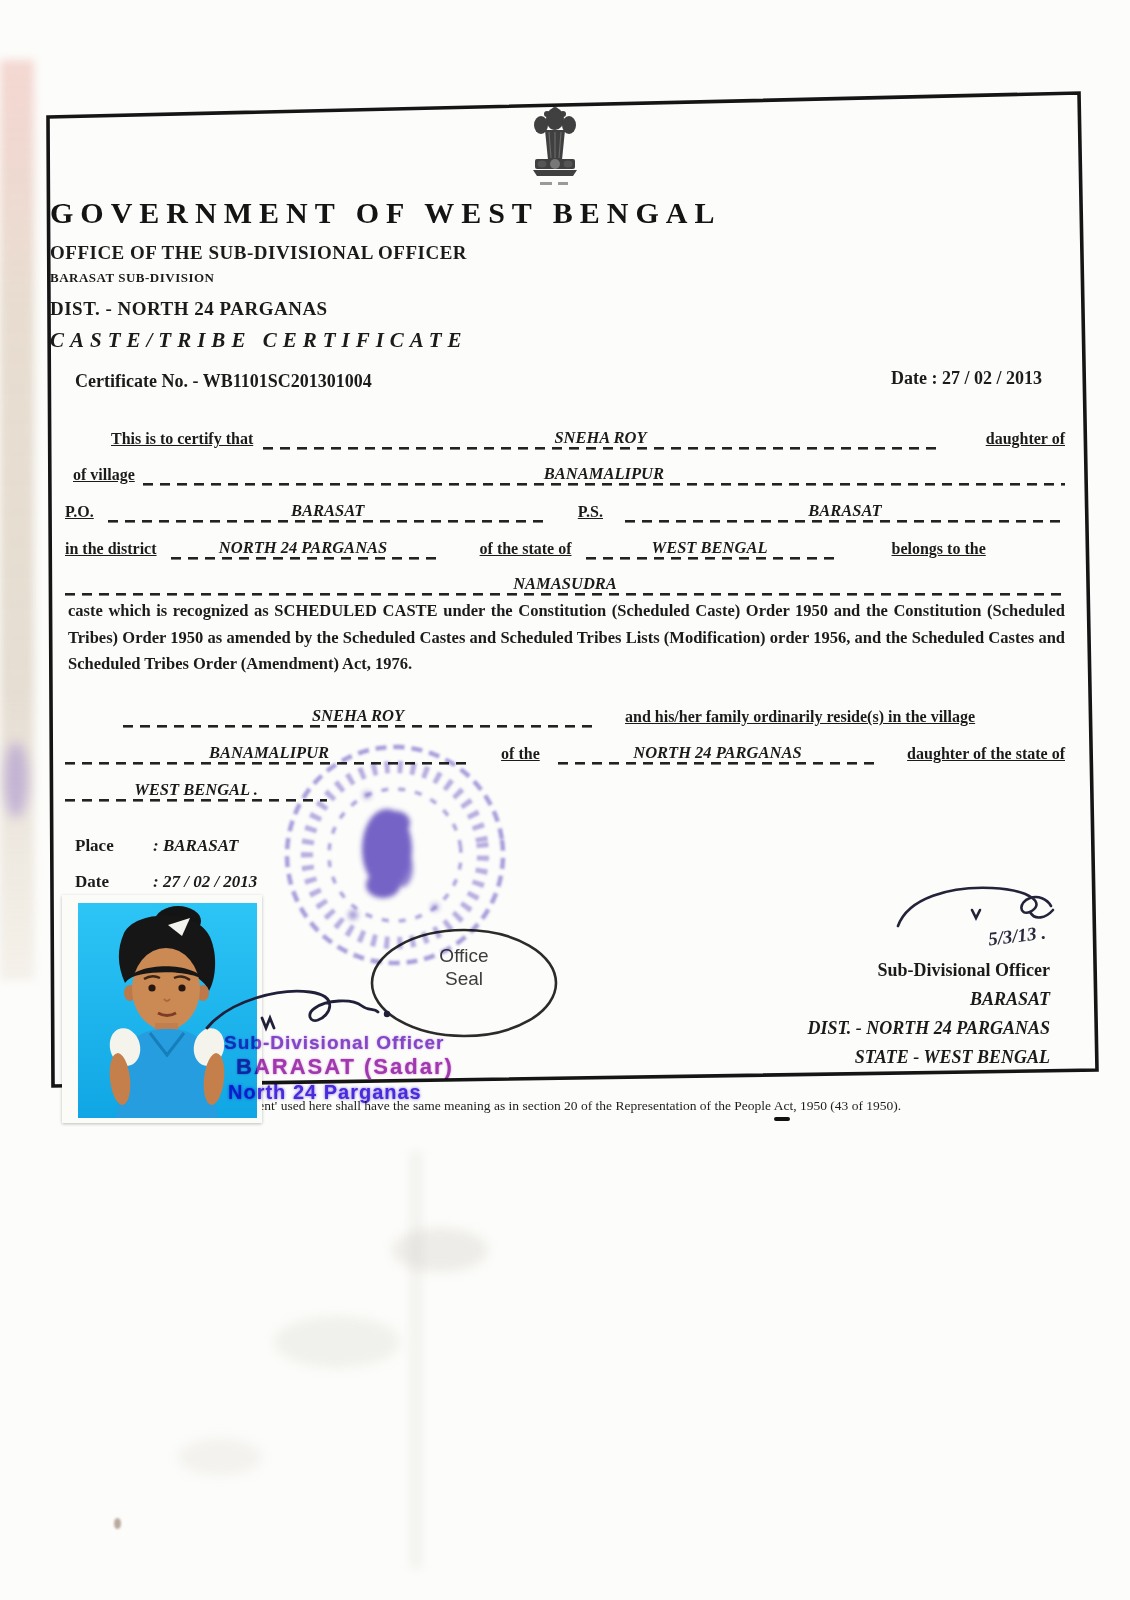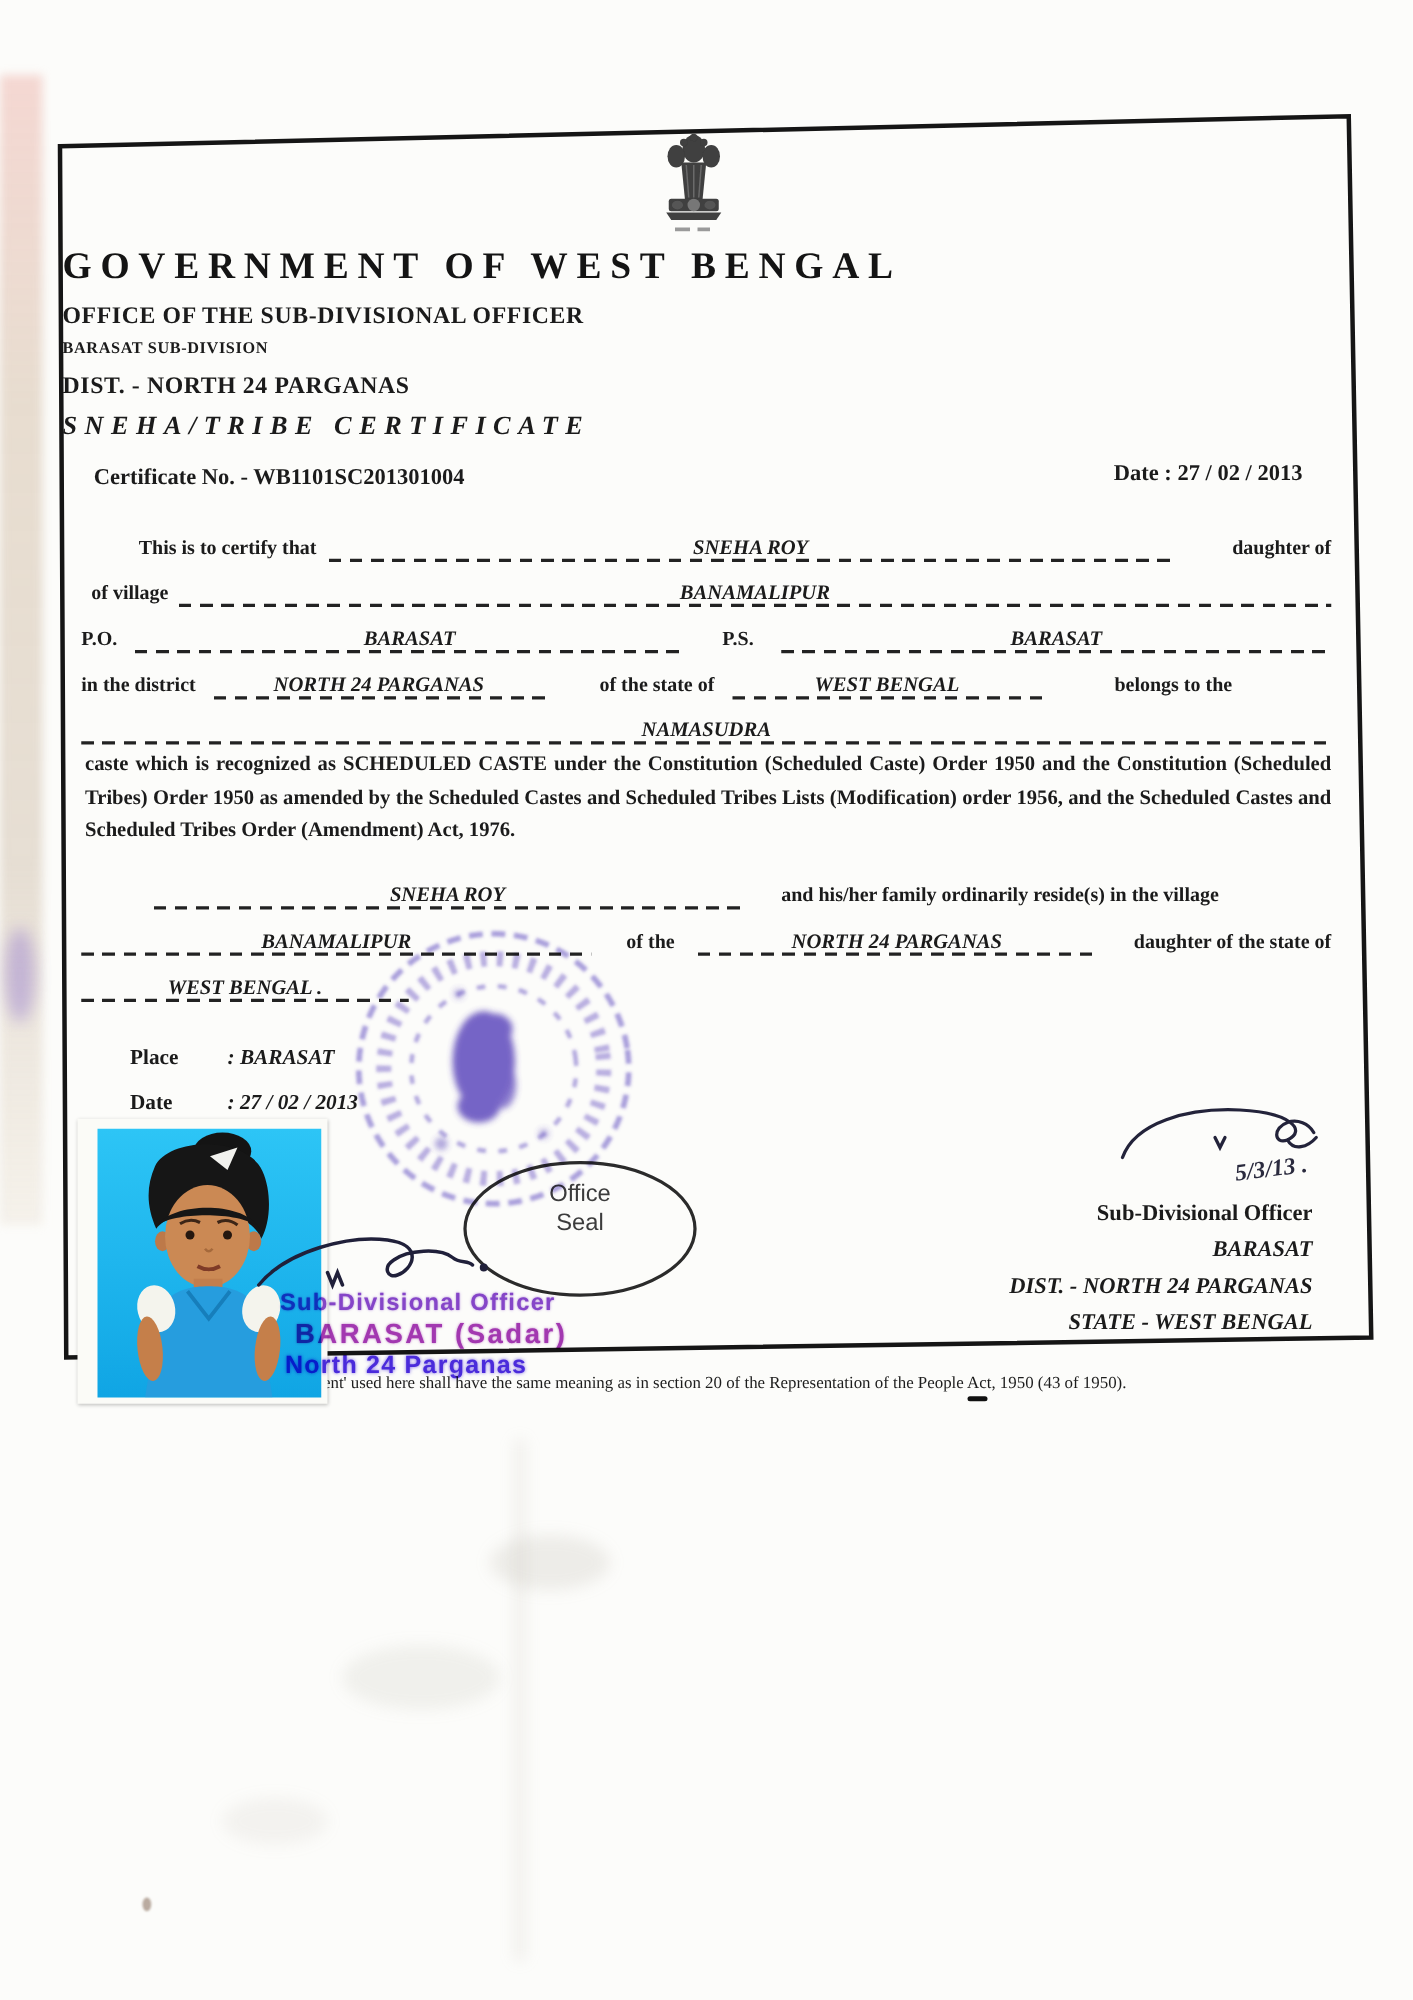--- a/index.html
+++ b/index.html
@@ -17,28 +17,28 @@
   .gov-title{top:196px;font-weight:bold;font-size:30px;letter-spacing:7px;color:#141414;}
   .office-line{top:242px;font-weight:bold;font-size:19px;letter-spacing:.5px;}
   .subdiv-line{top:270px;font-weight:bold;font-size:13px;letter-spacing:.5px;}
   .dist-line{top:298px;font-weight:bold;font-size:19px;letter-spacing:.5px;}
   .cert-title{top:328px;font-weight:bold;font-style:italic;font-size:21px;letter-spacing:6px;}
   .certno{left:75px;top:371px;font-weight:bold;font-size:18px;}
   .certdate{right:88px;top:368px;font-weight:bold;font-size:18px;}
   
   .frow{position:absolute;left:65px;width:1000px;display:flex;align-items:flex-end;
         font-weight:bold;font-size:16px;white-space:nowrap;}
-  .flabel{padding-bottom:2px;}
+  .flabel{padding-bottom:2px;text-decoration:underline;}
   .fline{display:flex;justify-content:center;align-items:flex-end;height:26px;
      background-image:repeating-linear-gradient(90deg,#222 0 10px,transparent 10px 17px);
      background-size:100% 2.6px;background-position:0 100%;background-repeat:no-repeat;}
   .fval{font-style:italic;font-size:16.5px;padding-bottom:2px;}
   .clause{left:68px;top:598px;width:997px;font-weight:bold;font-size:16.5px;line-height:26.5px;text-align:justify;}
   .issue-row{left:75px;font-weight:bold;font-size:17px;display:flex;}
-  .issue-row .lab{width:78px;margin-left:29px;}
+  .issue-row .lab{width:78px;}
   .issue-row .val{font-style:italic;}
   
   .round-stamp{left:275px;top:735px;width:240px;height:240px;mix-blend-mode:multiply;opacity:.92;z-index:8;}
   .oseal{left:366px;top:924px;width:196px;height:118px;z-index:3;}
   .oseal-text{left:366px;top:944px;width:196px;text-align:center;z-index:3;
      font-family:"Liberation Sans",sans-serif;font-size:19px;line-height:23px;color:#3c3c3c;}
   .photo-wrap{left:62px;top:895px;width:200px;height:228px;background:#fbfbf7;z-index:5;
      box-shadow:0 1px 3px rgba(0,0,0,.25);}
   .photo-inner{position:absolute;left:16px;top:8px;width:179px;height:215px;overflow:hidden;
      background:linear-gradient(180deg,#38c2ef,#1ba3dc);filter:saturate(1.1);}
@@ -94,21 +94,21 @@
     <path d="M28,68 h44 l-4,6 h-36 z"></path>
     <rect x="35" y="80" width="12" height="3" fill="#9a9a9a"></rect>
     <rect x="53" y="80" width="10" height="3" fill="#9a9a9a"></rect>
   </g>
 </svg>
 
 <div class="abs center-wrap gov-title" style="z-index:2;">GOVERNMENT OF WEST BENGAL</div>
 <div class="abs center-wrap office-line" style="z-index:2;">OFFICE OF THE SUB-DIVISIONAL OFFICER</div>
 <div class="abs center-wrap subdiv-line" style="z-index:2;">BARASAT SUB-DIVISION</div>
 <div class="abs center-wrap dist-line" style="z-index:2;">DIST. - NORTH 24 PARGANAS</div>
-<div class="abs center-wrap cert-title" style="z-index:2;">SNEHA/TRIBE CERTIFICATE</div>
+<div class="abs center-wrap cert-title" style="z-index:2;">CASTE/TRIBE CERTIFICATE</div>
 
 <div class="abs certno" style="z-index:2;">
   <span>Certificate No. -</span>
   <span>WB1101SC201301004</span>
 </div>
 <div class="abs certdate" style="z-index:2;">
   <span>Date :</span>
   <span>27 / 02 / 2013</span>
 </div>
 

